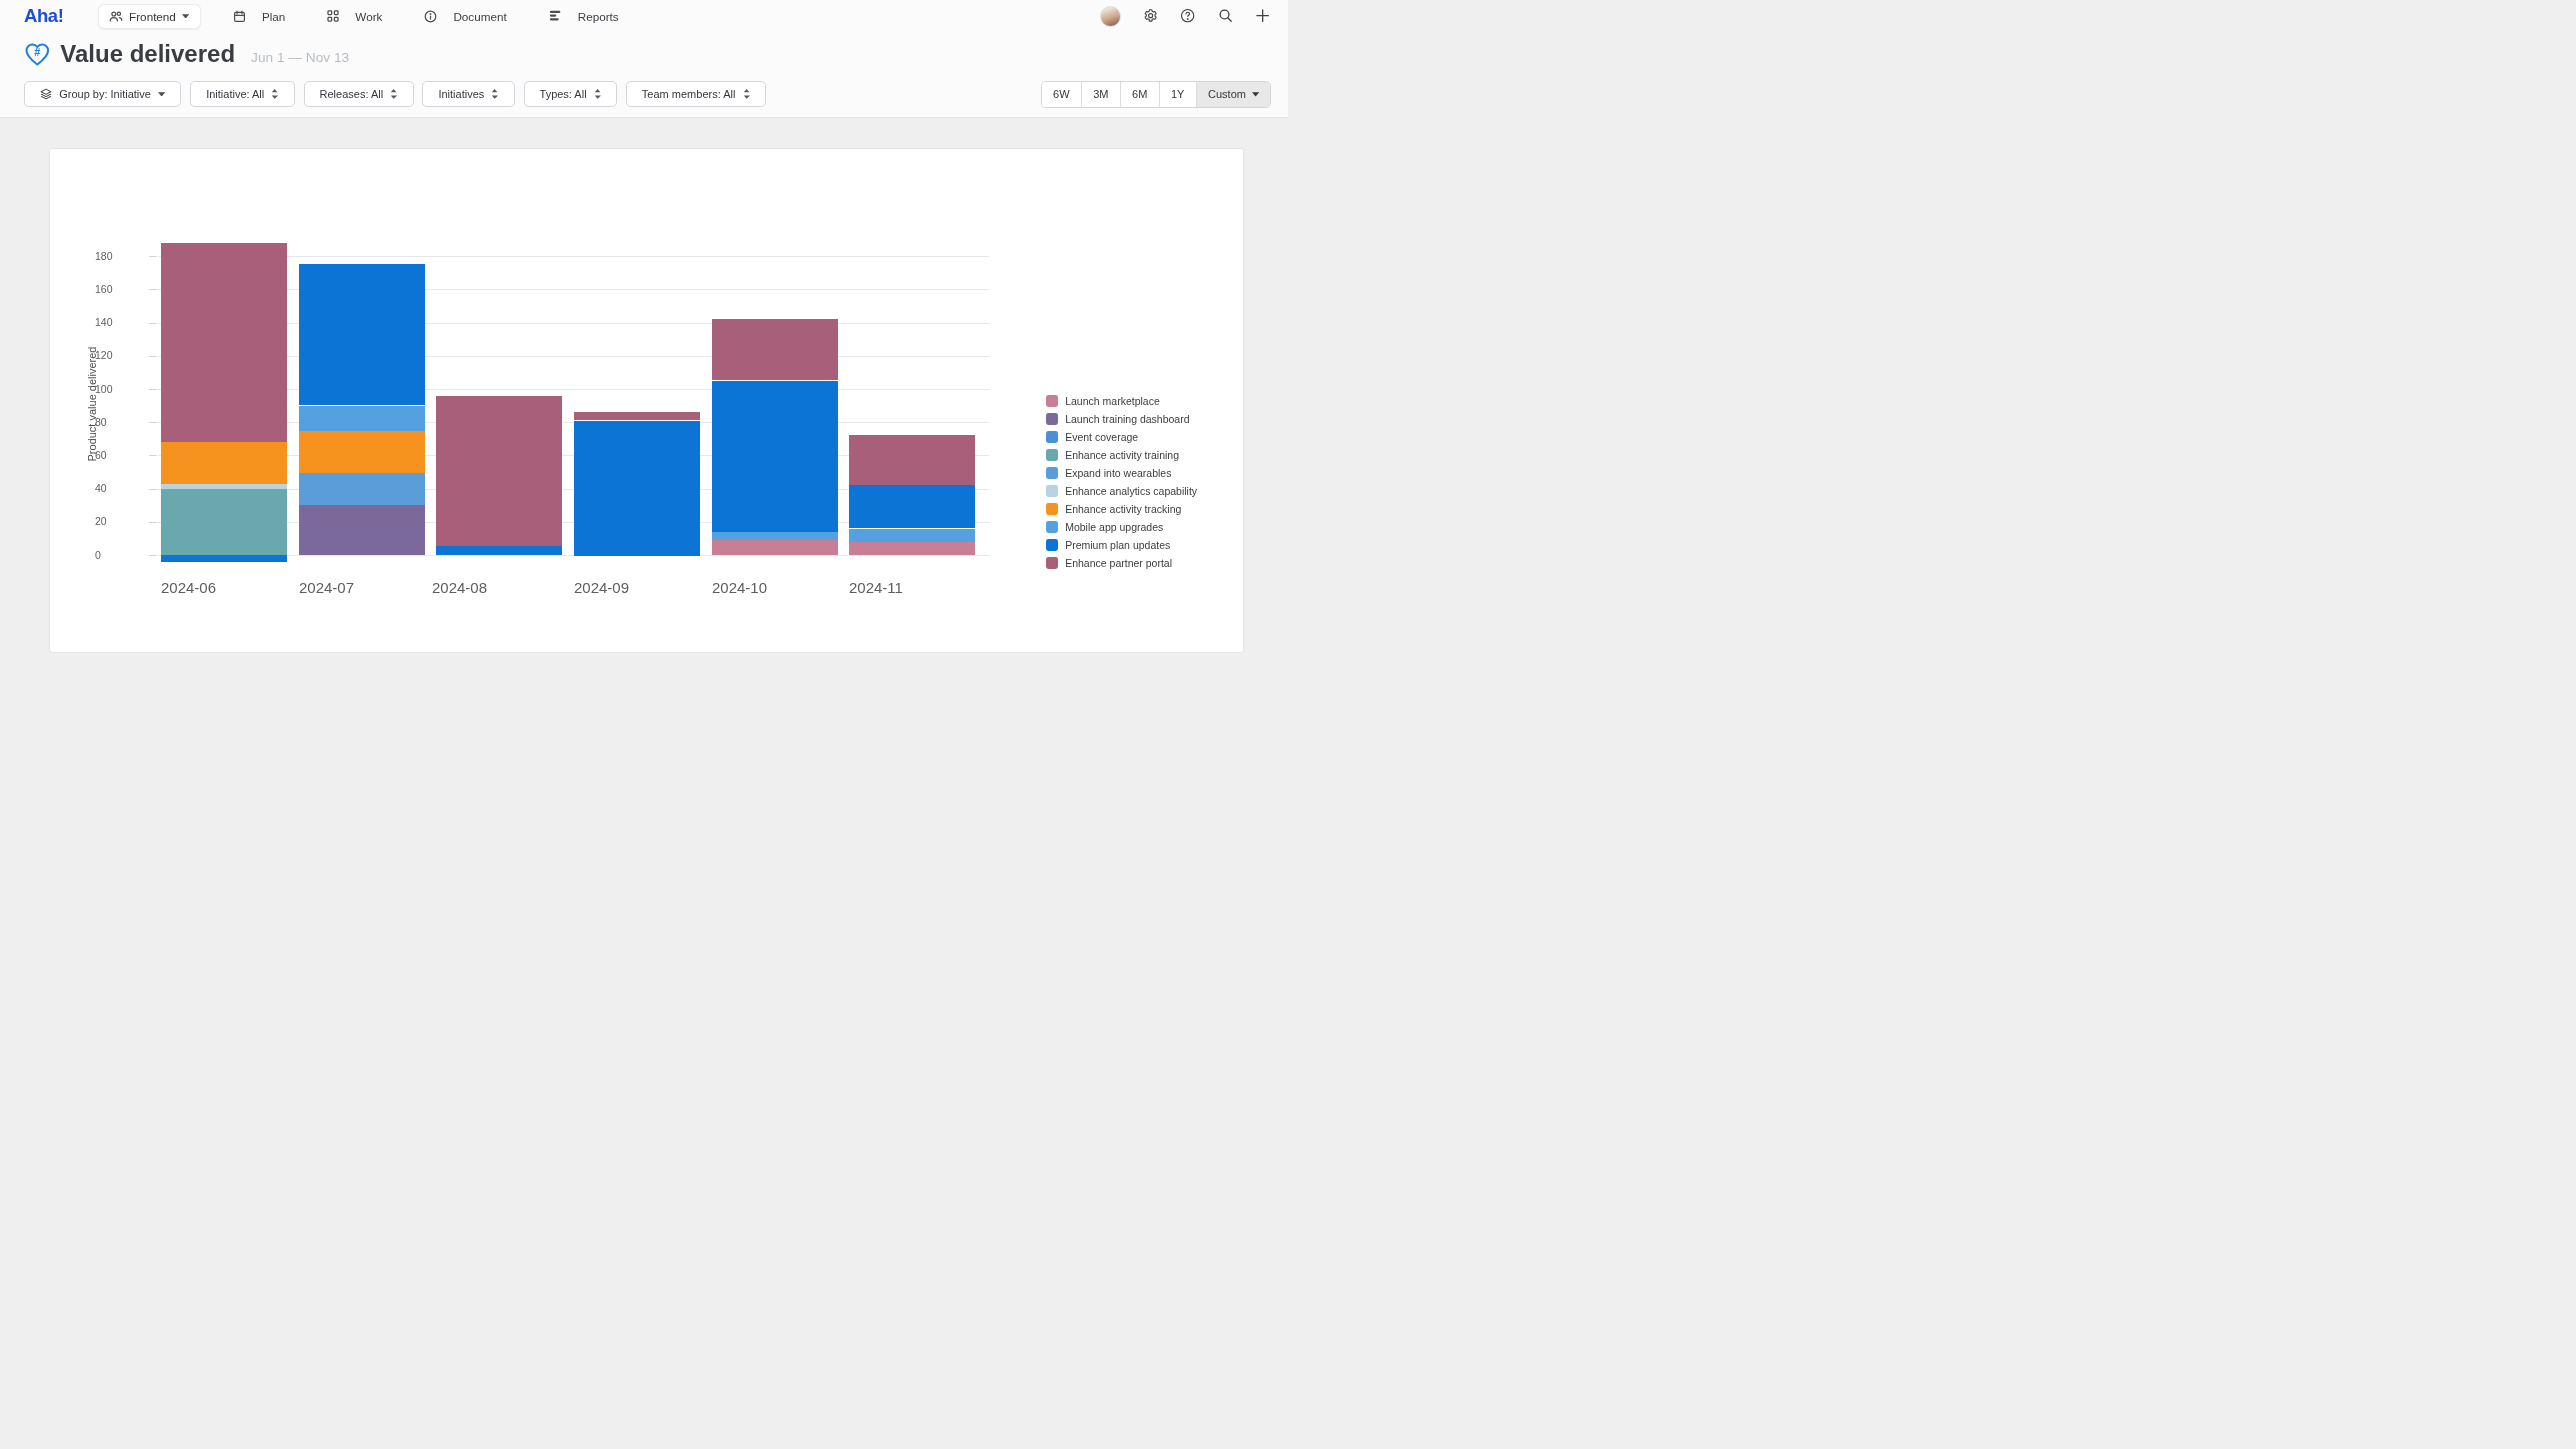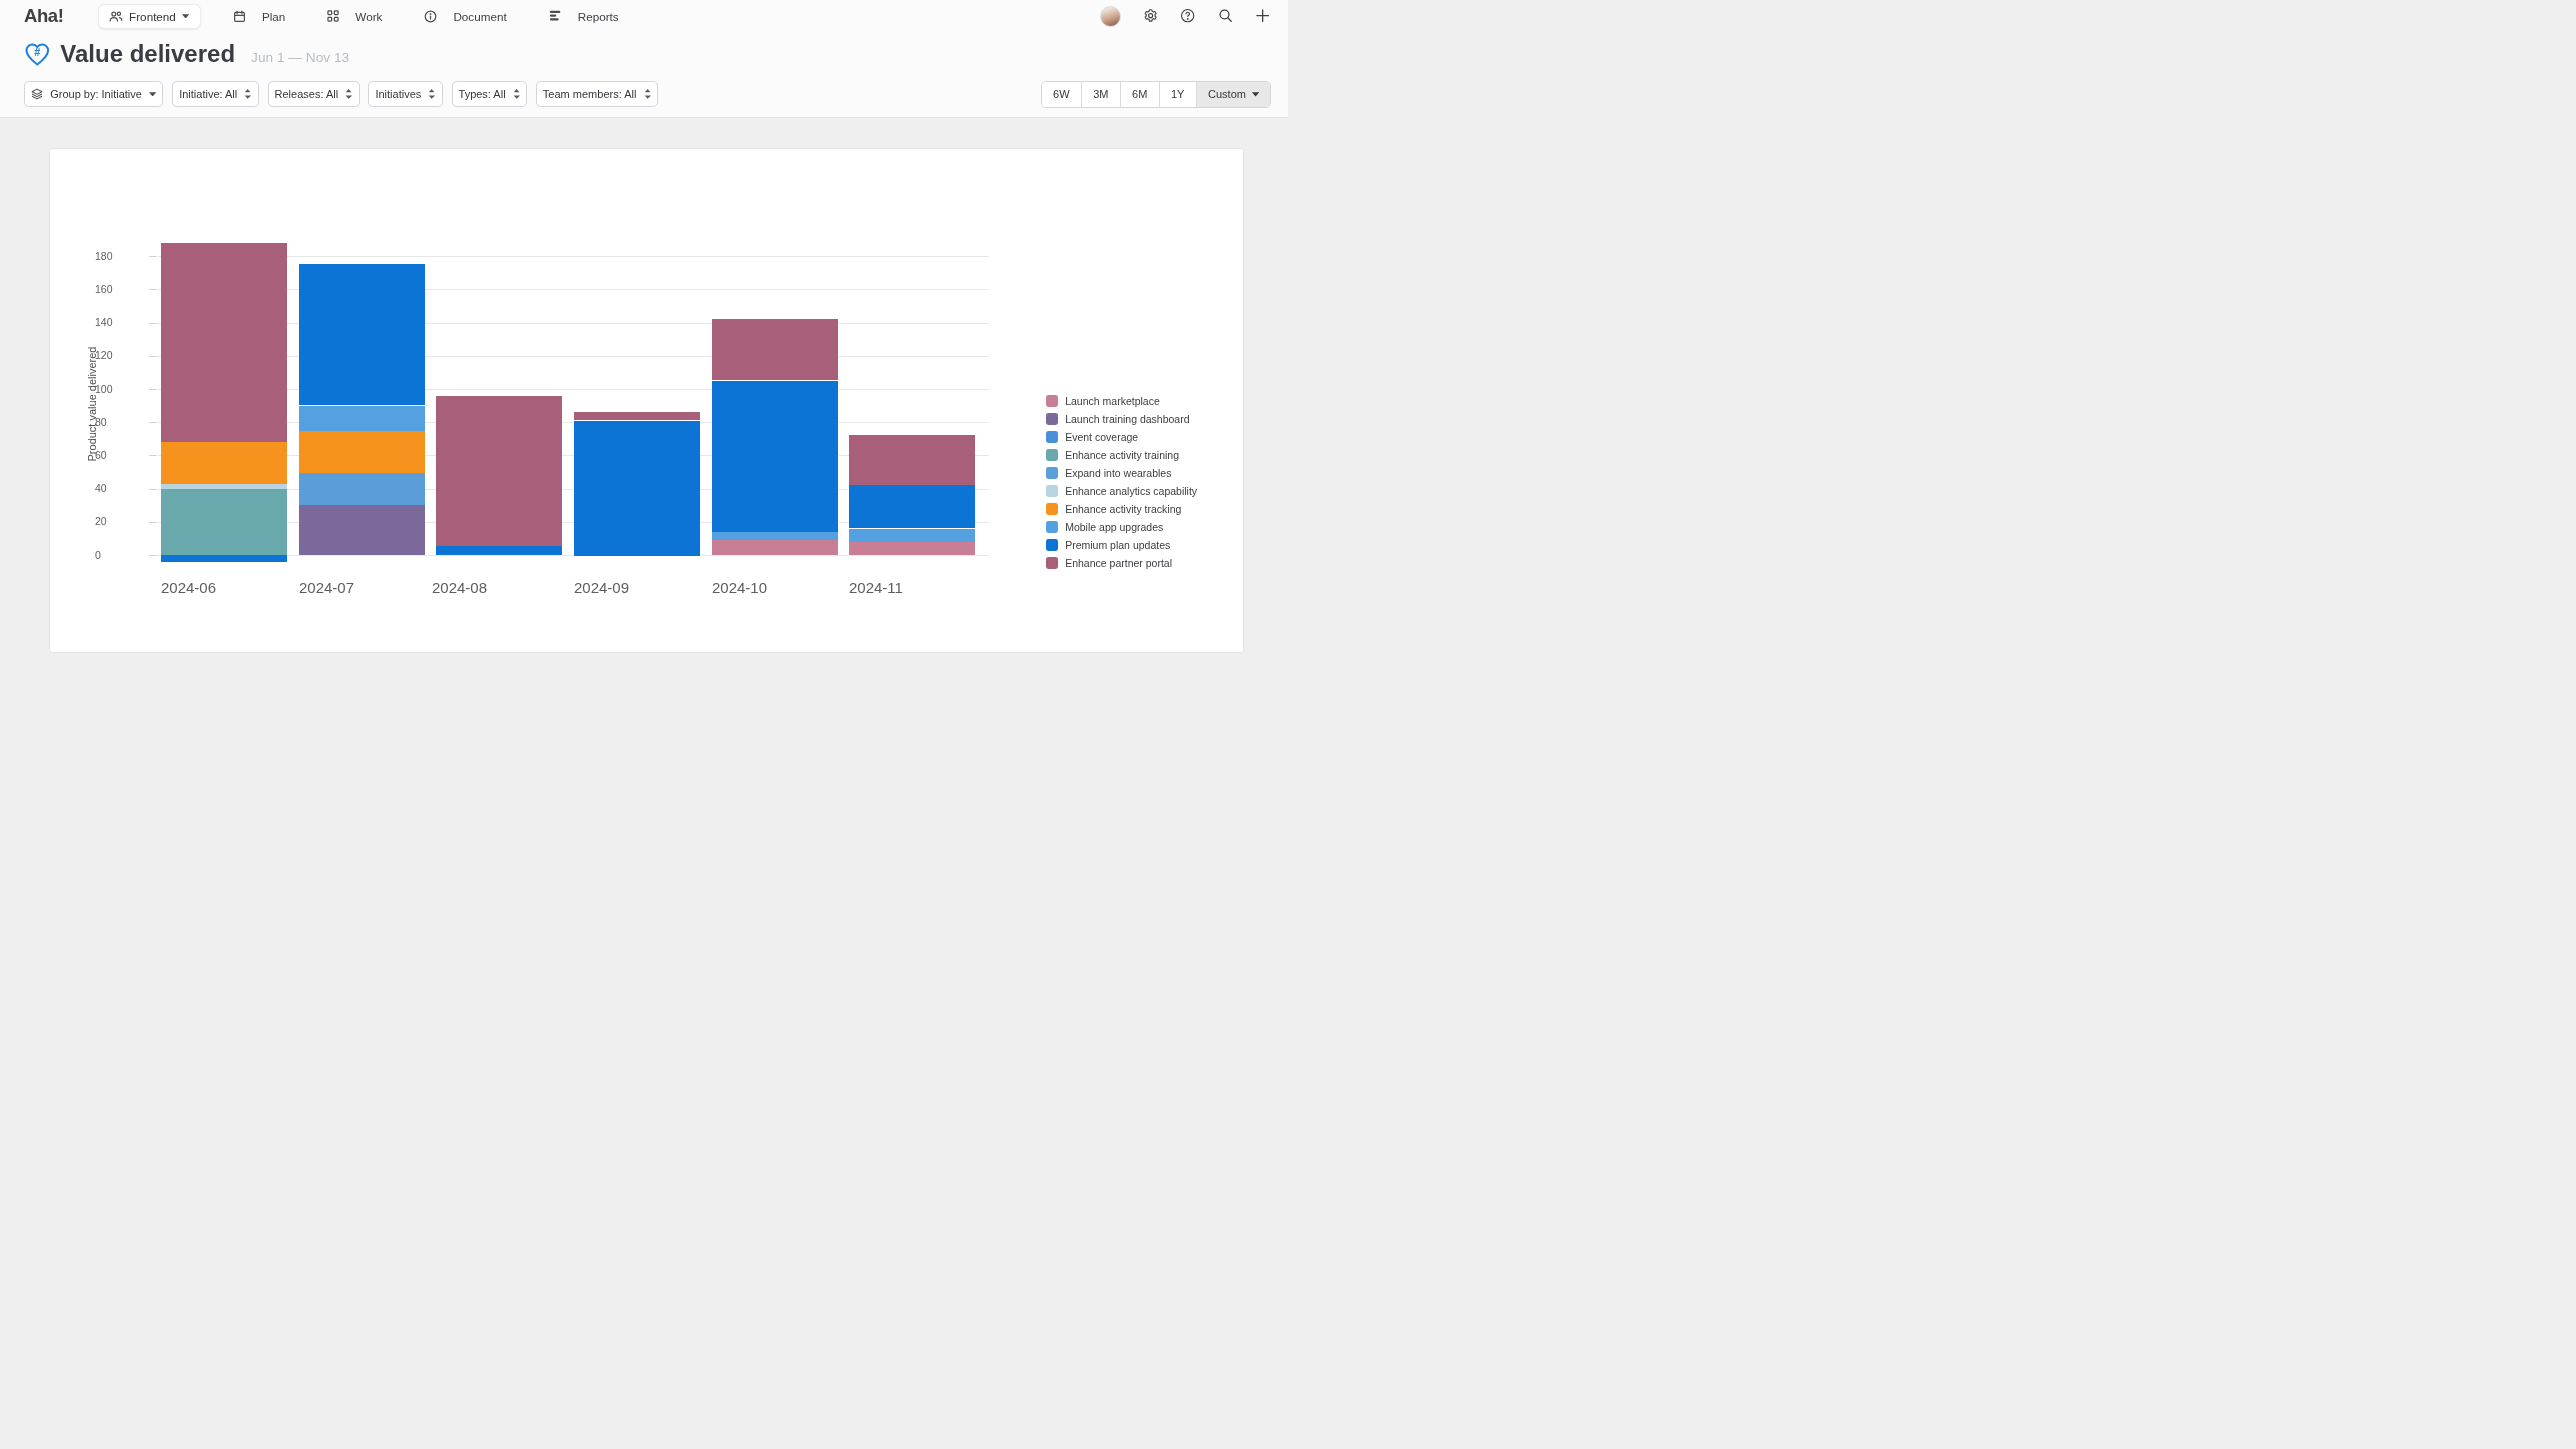--- a/index.html
+++ b/index.html
@@ -4,36 +4,36 @@
 <style>
   * { margin:0; padding:0; box-sizing:border-box; }
   html,body { width:1288px; height:725px; background:#efefef; font-family:"Liberation Sans",sans-serif; overflow:hidden; }
   .page { position:relative; width:1288px; height:725px; }
 
   
   .header-band { position:absolute; left:0; top:0; width:1288px; height:118px; background:#fbfbfb; border-bottom:0.8px solid #e2e3e5; z-index:2; }
 
   
   .navbar { position:absolute; left:0; top:0; width:1288px; height:32px; display:flex; align-items:center; padding:0 17.7px 0 24px; }
-  .logo { color:#404040; font-size:18.5px; font-weight:800; letter-spacing:-0.4px; margin-right:34px; cursor:pointer; }
+  .logo { color:#1d4ed8; font-size:18.5px; font-weight:800; letter-spacing:-0.4px; margin-right:34px; cursor:pointer; }
   .ws-chip { display:flex; align-items:center; gap:6.4px; background:#fff; border:0.8px solid #ececec; box-shadow:0 0.8px 1.6px rgba(0,0,0,.07); border-radius:6.4px; height:25px; padding:0 10.5px; font-size:11.7px; color:#333; font-weight:500; cursor:pointer; }
   .nav-items { display:flex; align-items:center; margin-left:32px; gap:42px; }
   .nav-item { display:flex; align-items:center; gap:16px; font-size:11.7px; color:#3c3f43; cursor:pointer; text-decoration:none; }
   .nav-right { margin-left:auto; display:flex; align-items:center; gap:22px; }
   .nav-right .ic { display:flex; align-items:center; cursor:pointer; }
   .avatar { width:21px; height:21px; border-radius:50%; background:linear-gradient(160deg,#ece5d8 15%,#cfa58d 55%,#7e5647 100%); border:0.8px solid #ddd; cursor:pointer; }
 
   
   .title-row { position:absolute; left:24px; top:40px; display:flex; align-items:center; }
   .page-title { font-size:24px; font-weight:600; color:#393c40; margin-left:9.7px; }
   .date-range { font-size:13.7px; color:#b8bdc3; margin-left:16px; font-weight:400;margin-top:6px; }
 
   
   .filter-row { position:absolute; left:24px; top:81px; display:flex; align-items:center; gap:8.9px; }
-  .chip { display:flex; align-items:center; gap:7.2px; background:#fff; border:0.8px solid #d2d5d9; border-radius:4.8px; height:26px; padding:0 6px; font-size:11px; color:#34373b; cursor:pointer; white-space:nowrap; }
+  .chip { display:flex; align-items:center; gap:7.2px; background:#fff; border:0.8px solid #d2d5d9; border-radius:4.8px; height:26px; padding:0 15px; font-size:11px; color:#34373b; cursor:pointer; white-space:nowrap; }
   .range-group { position:absolute; right:17px; top:81px; display:flex; height:26.6px; border:0.8px solid #d2d5d9; border-radius:4.8px; overflow:hidden; background:#fff; }
   .range-btn { display:flex; align-items:center; justify-content:center; gap:5.6px; padding:0 11.3px; min-width:37px; font-size:11px; color:#34373b; background:#fff; border:none; border-left:0.8px solid #d9dbde; cursor:pointer; }
   .range-btn:first-child { border-left:none; }
   .range-btn.active { background:#e8e8e9; }
 
   
   .card { position:absolute; left:49px; top:148px; width:1195px; height:505px; background:#fff; border:0.8px solid #e5e5e5; border-radius:3.2px; z-index:1; }
   .gridline { position:absolute; height:0.8px; background:#e8e8e8; }
   .tickstub { position:absolute; height:0.8px; width:8px; background:#d4d4d4; }
   .ytick { position:absolute; width:48px; text-align:left; font-size:10.5px; color:#5b5e61; }

